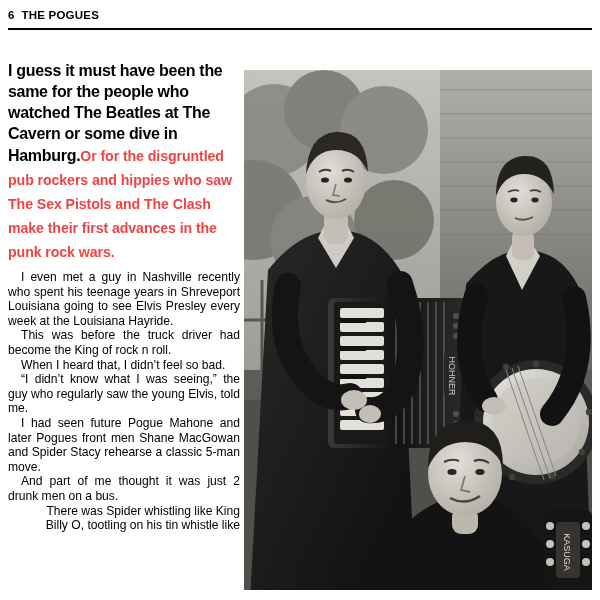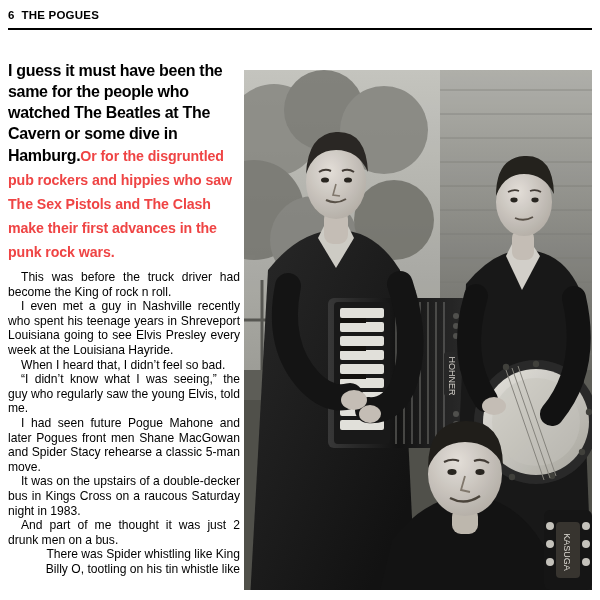--- a/index.html
+++ b/index.html
@@ -102,26 +102,25 @@
 
   <div class="running-head">
     <span class="folio">6</span><span>THE POGUES</span>
   </div>
 
   <div class="rule"></div>
 
   <div class="column">
     <span class="drop-head">I guess it must have been the same for the people who watched The Beatles at The Cavern or some dive in Hamburg.</span><span class="sub-head">Or for the disgruntled pub rockers and hippies who saw The Sex Pistols and The Clash make their first advances in the punk rock wars.</span>
     <div class="body-text">
+      <p>I even met a guy in Nashville recently who spent his teenage years in Shreveport Louisiana going to see Elvis Presley every week at the Louisiana Hayride.</p>
       <p>This was before the truck driver had become the King of rock n roll.</p>
-      <p>I even met a guy in Nashville recently who spent his teenage years in Shreveport Louisiana going to see Elvis Presley every week at the Louisiana Hayride.</p>
       <p>When I heard that, I didn’t feel so bad.</p>
       <p>“I didn’t know what I was seeing,” the guy who regularly saw the young Elvis, told me.</p>
       <p>I had seen future Pogue Mahone and later Pogues front men Shane MacGowan and Spider Stacy rehearse a classic 5-man move.</p>
-      <p>It was on the upstairs of a double-decker bus in Kings Cross on a raucous Saturday night in 1983.</p>
       <p>And part of me thought it was just 2 drunk men on a bus.</p>
       <p class="last">There was Spider whistling like King Billy O, tootling on his tin whistle like</p>
     </div>
   </div>
 
   <div class="photo">
     <svg width="348" height="520" viewBox="0 0 348 520" xmlns="http://www.w3.org/2000/svg">
       <defs>
         <linearGradient id="skyGrad" x1="0" y1="0" x2="0" y2="1">
           <stop offset="0%" stop-color="#cfcfc9"></stop>

